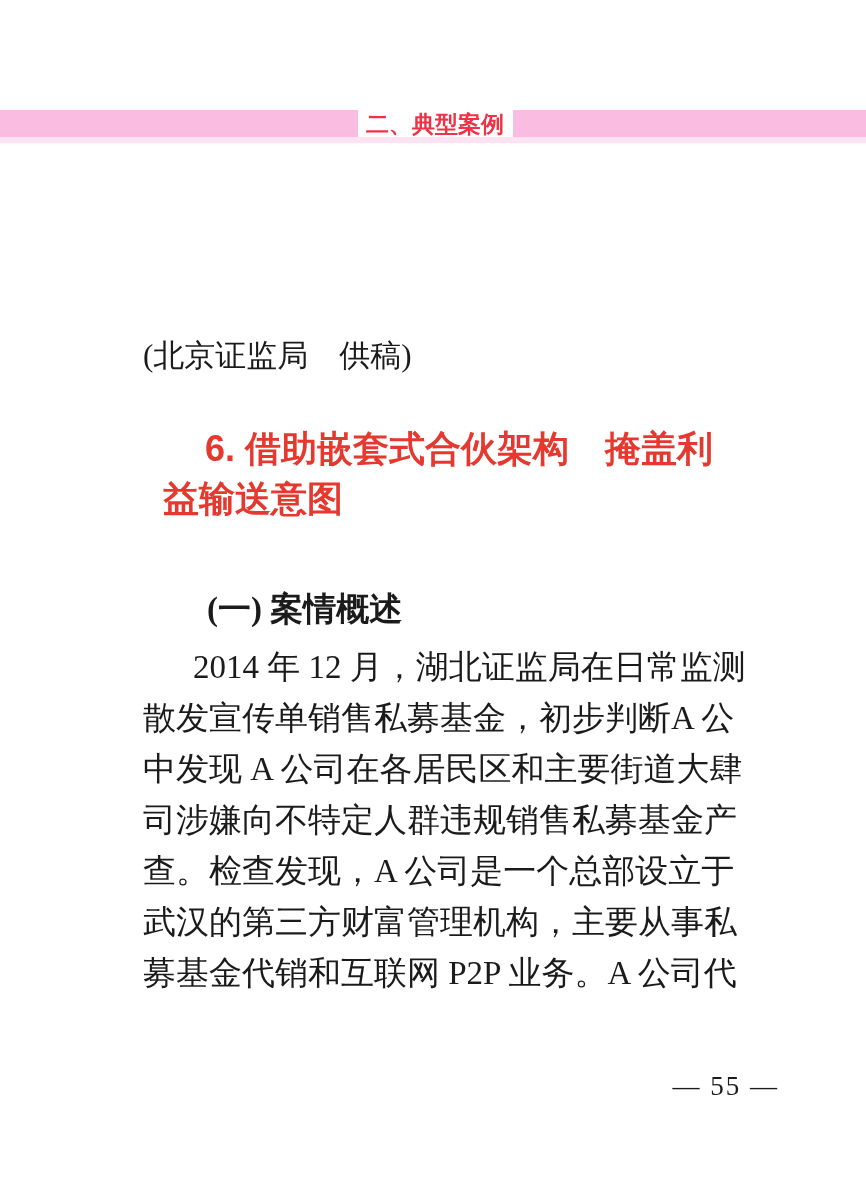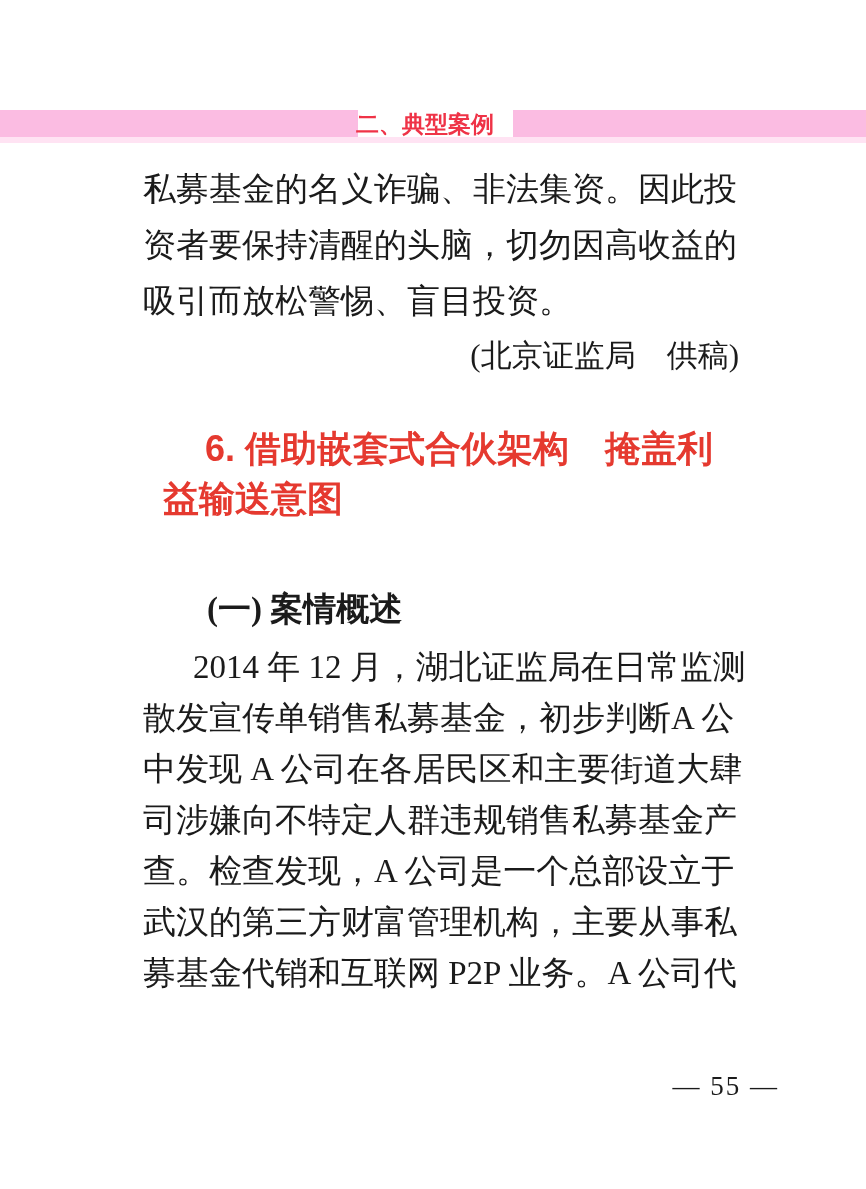--- a/index.html
+++ b/index.html
@@ -20,32 +20,32 @@
     font-family:"Liberation Serif","DejaVu Serif",serif;
     color:var(--text_black);
   }
   
   .band{position:absolute;top:110px;height:27px;background:var(--band_pink);}
   .band-left{left:0;width:358px;}
   .band-right{left:513px;right:0;}
   .band-shadow{position:absolute;top:137px;left:0;right:0;height:6px;background:var(--band_fade);}
   .band-title{
     position:absolute;top:111px;left:356px;width:158px;height:26px;
-    line-height:26px;
+    text-align:center;line-height:26px;
     font-family:"Liberation Sans","DejaVu Sans",sans-serif;
     font-weight:bold;font-size:23px;color:var(--header_red);
     letter-spacing:0px;white-space:nowrap;
   }
   
   .col{position:absolute;left:143px;width:596px;}
   .line{white-space:nowrap;}
   .para1{top:161px;font-size:33px;line-height:56px;}
   .byline{
     top:333px;font-size:31px;line-height:46px;
-    text-align:right;white-space:nowrap;
+    white-space:nowrap;
   }
   .section-heading{
     top:424px;font-size:36px;line-height:50px;
     font-family:"Liberation Sans","DejaVu Sans",sans-serif;
     font-weight:bold;color:var(--heading_red);margin-left:20px;
   }
   .section-heading .indent{padding-left:42px;}
   .subheading{
     top:588px;font-size:33px;line-height:42px;
     font-weight:bold;padding-left:64px;white-space:nowrap;
@@ -61,25 +61,20 @@
 </head>
 <body>
 
 <div class="page">
 
   <div class="band band-left"></div>
   <div class="band band-right"></div>
   <div class="band-shadow"></div>
   <div class="band-title">二、典型案例</div>
 
-  <div class="col para1">
-    <div class="line">私募基金的名义诈骗、非法集资。因此投</div>
-    <div class="line">资者要保持清醒的头脑，切勿因高收益的</div>
-    <div class="line">吸引而放松警惕、盲目投资。</div>
-  </div>
 
   <div class="col byline">(北京证监局　供稿)</div>
 
   <div class="col section-heading">
     <div class="line indent">6. 借助嵌套式合伙架构　掩盖利</div>
     <div class="line">益输送意图</div>
   </div>
 
   <div class="col subheading">(一) 案情概述</div>
 

